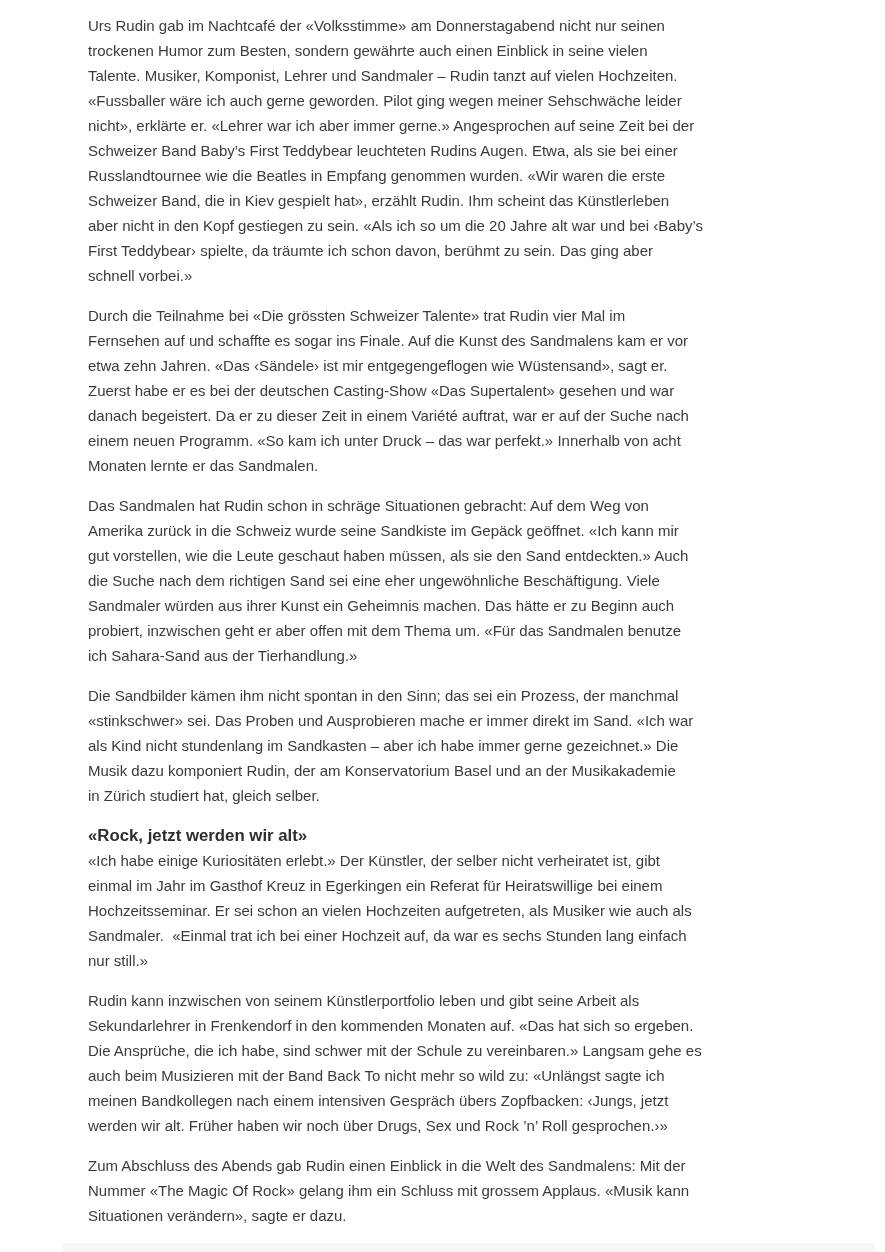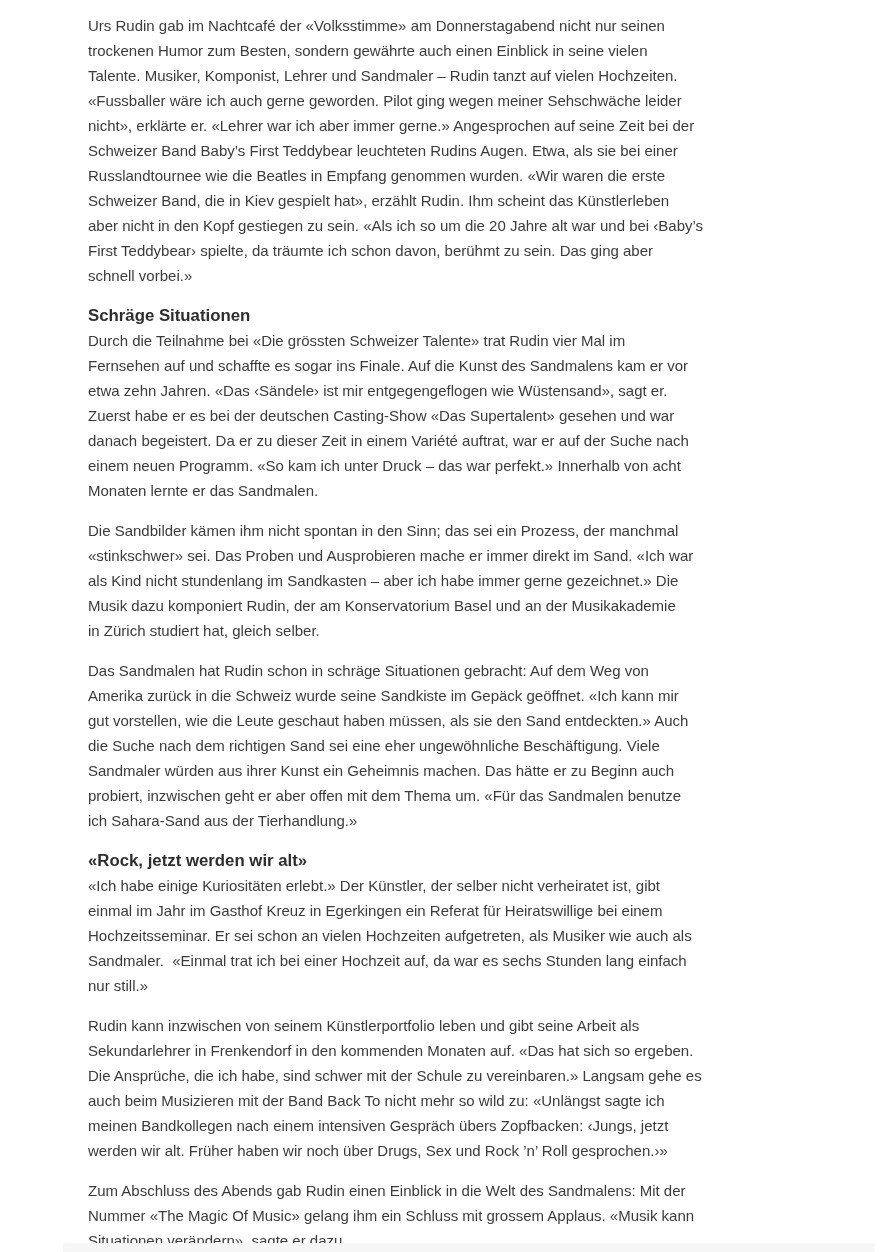--- a/index.html
+++ b/index.html
@@ -59,46 +59,45 @@
 nicht», erklärte er. «Lehrer war ich aber immer gerne.» Angesprochen auf seine Zeit bei der
 Schweizer Band Baby’s First Teddybear leuchteten Rudins Augen. Etwa, als sie bei einer
 Russlandtournee wie die Beatles in Empfang genommen wurden. «Wir waren die erste
 Schweizer Band, die in Kiev gespielt hat», erzählt Rudin. Ihm scheint das Künstlerleben
 aber nicht in den Kopf gestiegen zu sein. «Als ich so um die 20 Jahre alt war und bei ‹Baby’s
 First Teddybear› spielte, da träumte ich schon davon, berühmt zu sein. Das ging aber
 schnell vorbei.»</p>
   </section>
 
   <section>
-    <h2 class="section-heading">Schräge Situationen</h2>
     <p class="para">Durch die Teilnahme bei «Die grössten Schweizer Talente» trat Rudin vier Mal im
 Fernsehen auf und schaffte es sogar ins Finale. Auf die Kunst des Sandmalens kam er vor
 etwa zehn Jahren. «Das ‹Sändele› ist mir entgegengeflogen wie Wüstensand», sagt er.
 Zuerst habe er es bei der deutschen Casting-Show «Das Supertalent» gesehen und war
 danach begeistert. Da er zu dieser Zeit in einem Variété auftrat, war er auf der Suche nach
 einem neuen Programm. «So kam ich unter Druck – das war perfekt.» Innerhalb von acht
 Monaten lernte er das Sandmalen.</p>
   </section>
 
   <section>
-    <p class="para">Die Sandbilder kämen ihm nicht spontan in den Sinn; das sei ein Prozess, der manchmal
-«stinkschwer» sei. Das Proben und Ausprobieren mache er immer direkt im Sand. «Ich war
-als Kind nicht stundenlang im Sandkasten – aber ich habe immer gerne gezeichnet.» Die
-Musik dazu komponiert Rudin, der am Konservatorium Basel und an der Musikakademie
-in Zürich studiert hat, gleich selber.</p>
-  </section>
-
-  <section>
     <p class="para">Das Sandmalen hat Rudin schon in schräge Situationen gebracht: Auf dem Weg von
 Amerika zurück in die Schweiz wurde seine Sandkiste im Gepäck geöffnet. «Ich kann mir
 gut vorstellen, wie die Leute geschaut haben müssen, als sie den Sand entdeckten.» Auch
 die Suche nach dem richtigen Sand sei eine eher ungewöhnliche Beschäftigung. Viele
 Sandmaler würden aus ihrer Kunst ein Geheimnis machen. Das hätte er zu Beginn auch
 probiert, inzwischen geht er aber offen mit dem Thema um. «Für das Sandmalen benutze
 ich Sahara-Sand aus der Tierhandlung.»</p>
+  </section>
+
+  <section>
+    <p class="para">Die Sandbilder kämen ihm nicht spontan in den Sinn; das sei ein Prozess, der manchmal
+«stinkschwer» sei. Das Proben und Ausprobieren mache er immer direkt im Sand. «Ich war
+als Kind nicht stundenlang im Sandkasten – aber ich habe immer gerne gezeichnet.» Die
+Musik dazu komponiert Rudin, der am Konservatorium Basel und an der Musikakademie
+in Zürich studiert hat, gleich selber.</p>
   </section>
 
   <section>
     <h2 class="section-heading">«Rock, jetzt werden wir alt»</h2>
     <p class="para">«Ich habe einige Kuriositäten erlebt.» Der Künstler, der selber nicht verheiratet ist, gibt
 einmal im Jahr im Gasthof Kreuz in Egerkingen ein Referat für Heiratswillige bei einem
 Hochzeitsseminar. Er sei schon an vielen Hochzeiten aufgetreten, als Musiker wie auch als
 Sandmaler.  «Einmal trat ich bei einer Hochzeit auf, da war es sechs Stunden lang einfach
 nur still.»</p>
   </section>
@@ -107,19 +106,19 @@
     <p class="para">Rudin kann inzwischen von seinem Künstlerportfolio leben und gibt seine Arbeit als
 Sekundarlehrer in Frenkendorf in den kommenden Monaten auf. «Das hat sich so ergeben.
 Die Ansprüche, die ich habe, sind schwer mit der Schule zu vereinbaren.» Langsam gehe es
 auch beim Musizieren mit der Band Back To nicht mehr so wild zu: «Unlängst sagte ich
 meinen Bandkollegen nach einem intensiven Gespräch übers Zopfbacken: ‹Jungs, jetzt
 werden wir alt. Früher haben wir noch über Drugs, Sex und Rock ’n’ Roll gesprochen.›»</p>
   </section>
 
   <section>
     <p class="para">Zum Abschluss des Abends gab Rudin einen Einblick in die Welt des Sandmalens: Mit der
-Nummer «The Magic Of Music» gelang ihm ein Schluss mit grossem Applaus. «Musik kann
+Nummer «The Magic Of Rock» gelang ihm ein Schluss mit grossem Applaus. «Musik kann
 Situationen verändern», sagte er dazu.</p>
   </section>
 
 </main>
 
 <div class="bottom-strip"></div>
 
 </body></html>

